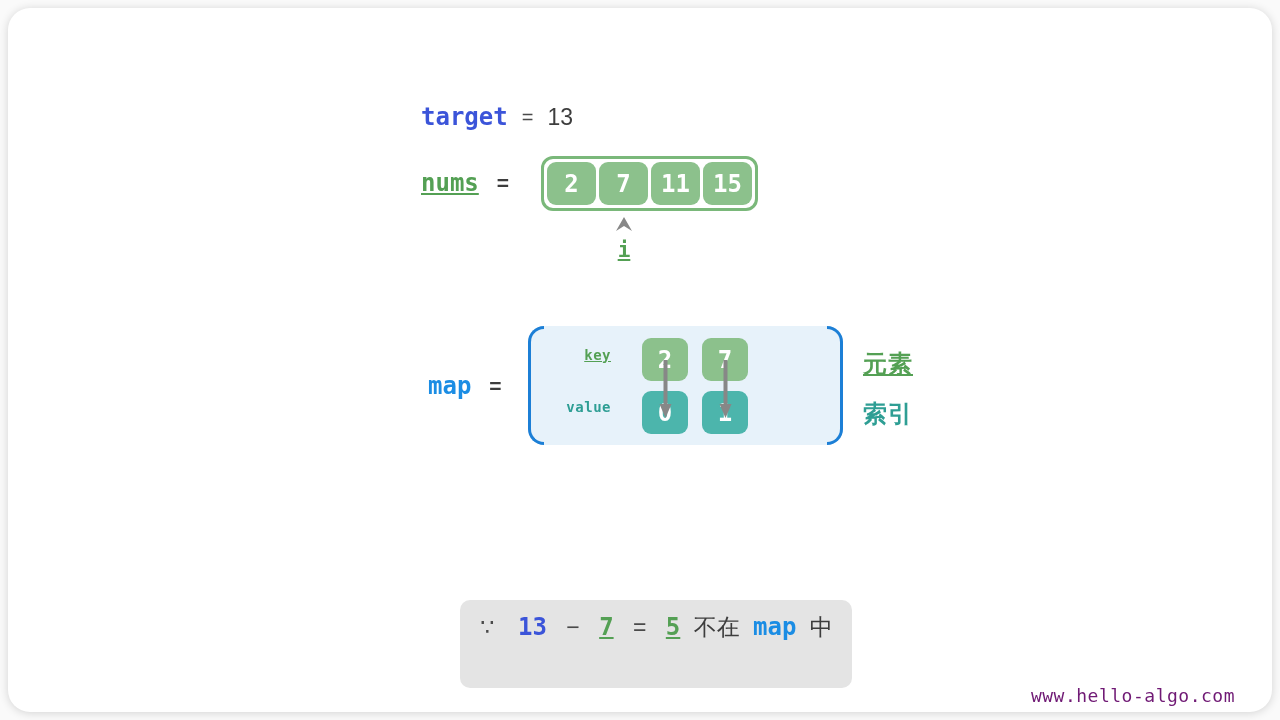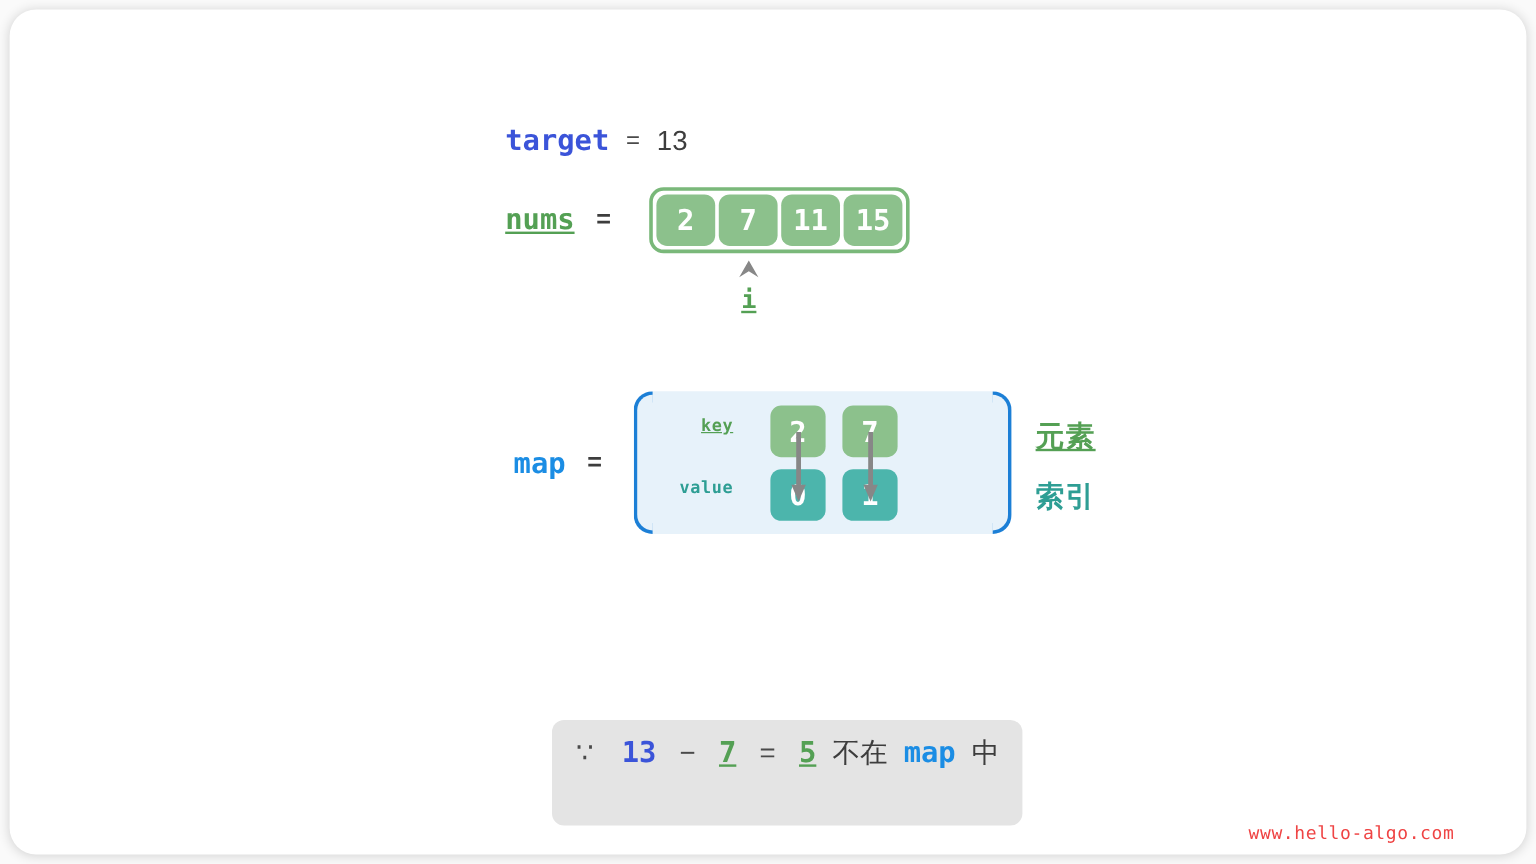--- a/index.html
+++ b/index.html
@@ -67,21 +67,21 @@
   .note-box .code{font-size:24px;margin:0 7px;}
   .note-box .op{margin:0 6px;color:#4a4a4a;}
   .reason-mark{margin-right:10px;color:#4a4a4a;}
 
   .caption{left:492px;top:513px;font-size:23px;color:#3d3d3d;white-space:nowrap;}
   .caption .code{font-size:24px;margin:0 8px;}
 
   .side-label{font-size:24px;font-weight:bold;letter-spacing:1px;}
 
   .watermark{
-    right:60px;top:677px;font-size:15px;color:#ef4444;letter-spacing:0.5px;
+    right:37px;top:677px;font-size:18px;color:#701a75;letter-spacing:0.5px;
   }
   svg{display:block;}
 </style>
 </head>
 <body>
 
 <div class="card">
 
   <div class="abs row" style="left:413px;top:95px;gap:14px;">
     <span class="code c-deepblue" style="font-size:24px;">target</span>

